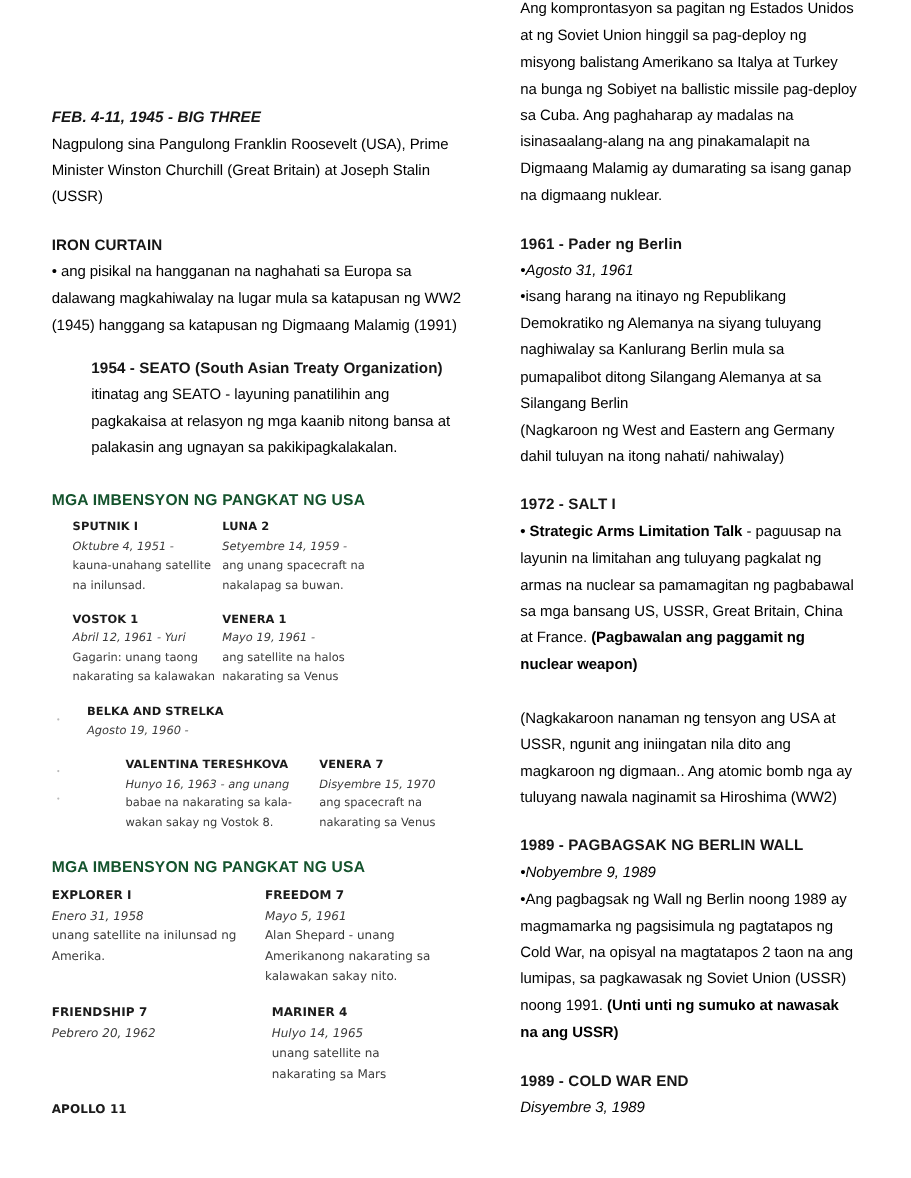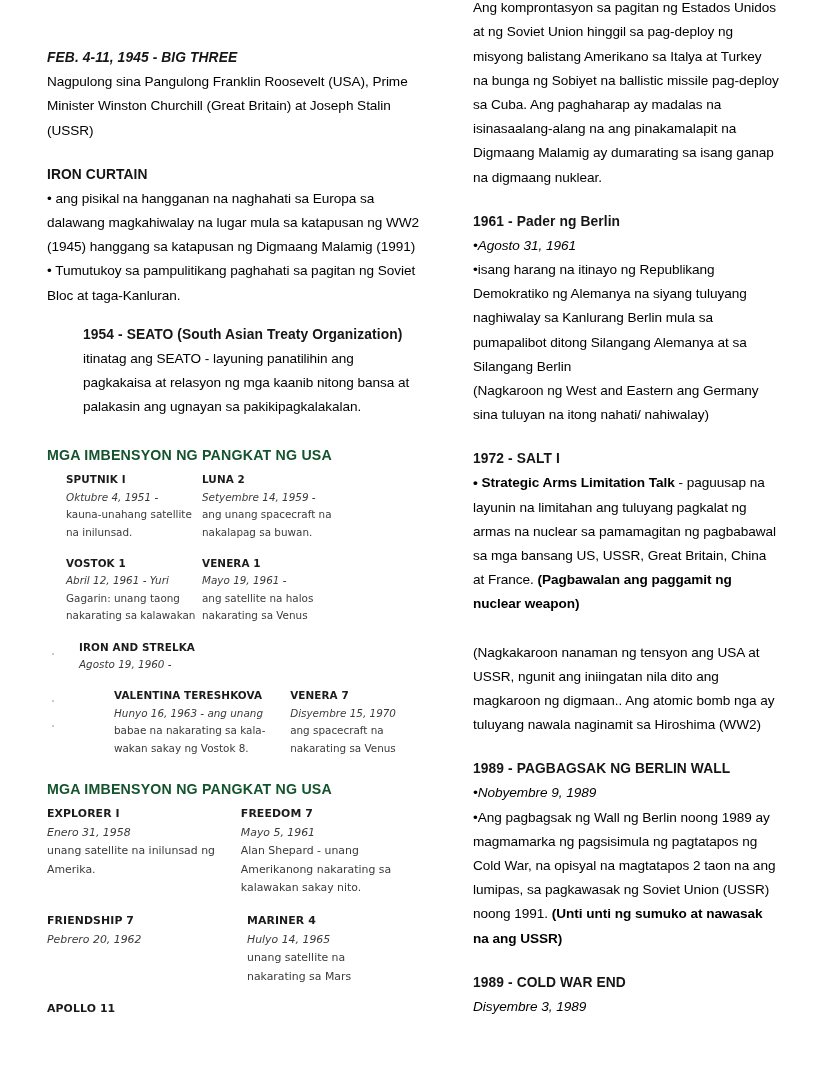--- a/index.html
+++ b/index.html
@@ -147,21 +147,20 @@
     <div class="col col-left">
 
       <div class="blk">
         <h3 class="sec italic">FEB. 4-11, 1945 - BIG THREE</h3>
         <p class="prose p">Nagpulong sina Pangulong Franklin Roosevelt (USA), Prime Minister Winston Churchill (Great Britain) at Joseph Stalin (USSR)</p>
       </div>
 
       <div class="blk tight">
         <h3 class="sec">IRON CURTAIN</h3>
         <p class="prose p">• ang pisikal na hangganan na naghahati sa Europa sa dalawang magkahiwalay na lugar mula sa katapusan ng WW2 (1945) hanggang sa katapusan ng Digmaang Malamig (1991)</p>
-        <p class="prose p">•  Tumutukoy sa pampulitikang paghahati sa pagitan ng Soviet Bloc at taga-Kanluran.</p>
       </div>
 
       <div class="blk loose">
         <h3 class="sec">1954 - SEATO (South Asian Treaty Organization)</h3>
         <p class="prose p">itinatag ang SEATO - layuning panatilihin ang pagkakaisa at relasyon ng mga kaanib nitong bansa at palakasin ang ugnayan sa pakikipagkalakalan.</p>
       </div>
 
       <div class="blk">
         <div class="tbl-title">MGA IMBENSYON NG PANGKAT NG USA</div>
 
@@ -188,21 +187,21 @@
             </div>
             <div class="cell w-a2">
               <span class="name">VENERA 1</span>
               <span class="date">Mayo 19, 1961 -</span>
               <span class="desc">ang satellite na halos nakarating sa Venus</span>
             </div>
           </div>
 
           <div class="row indent-2">
             <div class="cell w-c1">
-              <span class="name">IRON AND STRELKA</span>
+              <span class="name">BELKA AND STRELKA</span>
               <span class="date">Agosto 19, 1960 -</span>
             </div>
           </div>
 
           <div class="row indent-1">
             <div class="cell w-b1">
               <span class="name">VALENTINA TERESHKOVA</span>
               <span class="date">Hunyo 16, 1963 - ang unang</span>
               <span class="desc">babae na nakarating sa kala-wakan sakay ng Vostok 8.</span>
             </div>
@@ -262,21 +261,21 @@
 
       <div class="blk">
         <p class="runhead"><span class="ital">Oktubre 16-28, 1962 - </span><span class="bold">Cuban Missile Crisis</span></p>
         <p class="prose p">Ang komprontasyon sa pagitan ng Estados Unidos at ng Soviet Union hinggil sa pag-deploy ng misyong balistang Amerikano sa Italya at Turkey na bunga ng Sobiyet na ballistic missile pag-deploy sa Cuba. Ang paghaharap ay madalas na isinasaalang-alang na ang pinakamalapit na Digmaang Malamig ay dumarating sa isang ganap na digmaang nuklear.</p>
       </div>
 
       <div class="blk">
         <h3 class="sec">1961 - Pader ng Berlin</h3>
         <p class="prose p ital">•Agosto 31, 1961</p>
         <p class="prose p">•isang harang na itinayo ng Republikang Demokratiko ng Alemanya na siyang tuluyang naghiwalay sa Kanlurang Berlin mula sa pumapalibot ditong Silangang Alemanya at sa Silangang Berlin</p>
-        <p class="prose p">(Nagkaroon ng West and Eastern ang Germany sina tuluyan na itong nahati/ nahiwalay)</p>
+        <p class="prose p">(Nagkaroon ng West and Eastern ang Germany dahil tuluyan na itong nahati/ nahiwalay)</p>
       </div>
 
       <div class="blk">
         <h3 class="sec">1972 - SALT I</h3>
         <p class="prose p"><span class="bold">• Strategic Arms Limitation Talk</span><span> - paguusap na layunin na limitahan ang tuluyang pagkalat ng armas na nuclear sa pamamagitan ng pagbabawal sa mga bansang US, USSR, Great Britain, China at France. </span><span class="bold">(Pagbawalan ang paggamit ng nuclear weapon)</span></p>
         <p class="prose p" style="margin-top:24px">(Nagkakaroon nanaman ng tensyon ang USA at USSR, ngunit ang iniingatan nila dito ang magkaroon ng digmaan.. Ang atomic bomb nga ay tuluyang nawala naginamit sa Hiroshima (WW2)</p>
       </div>
 
       <div class="blk">
         <h3 class="sec">1989 - PAGBAGSAK NG BERLIN WALL</h3>

